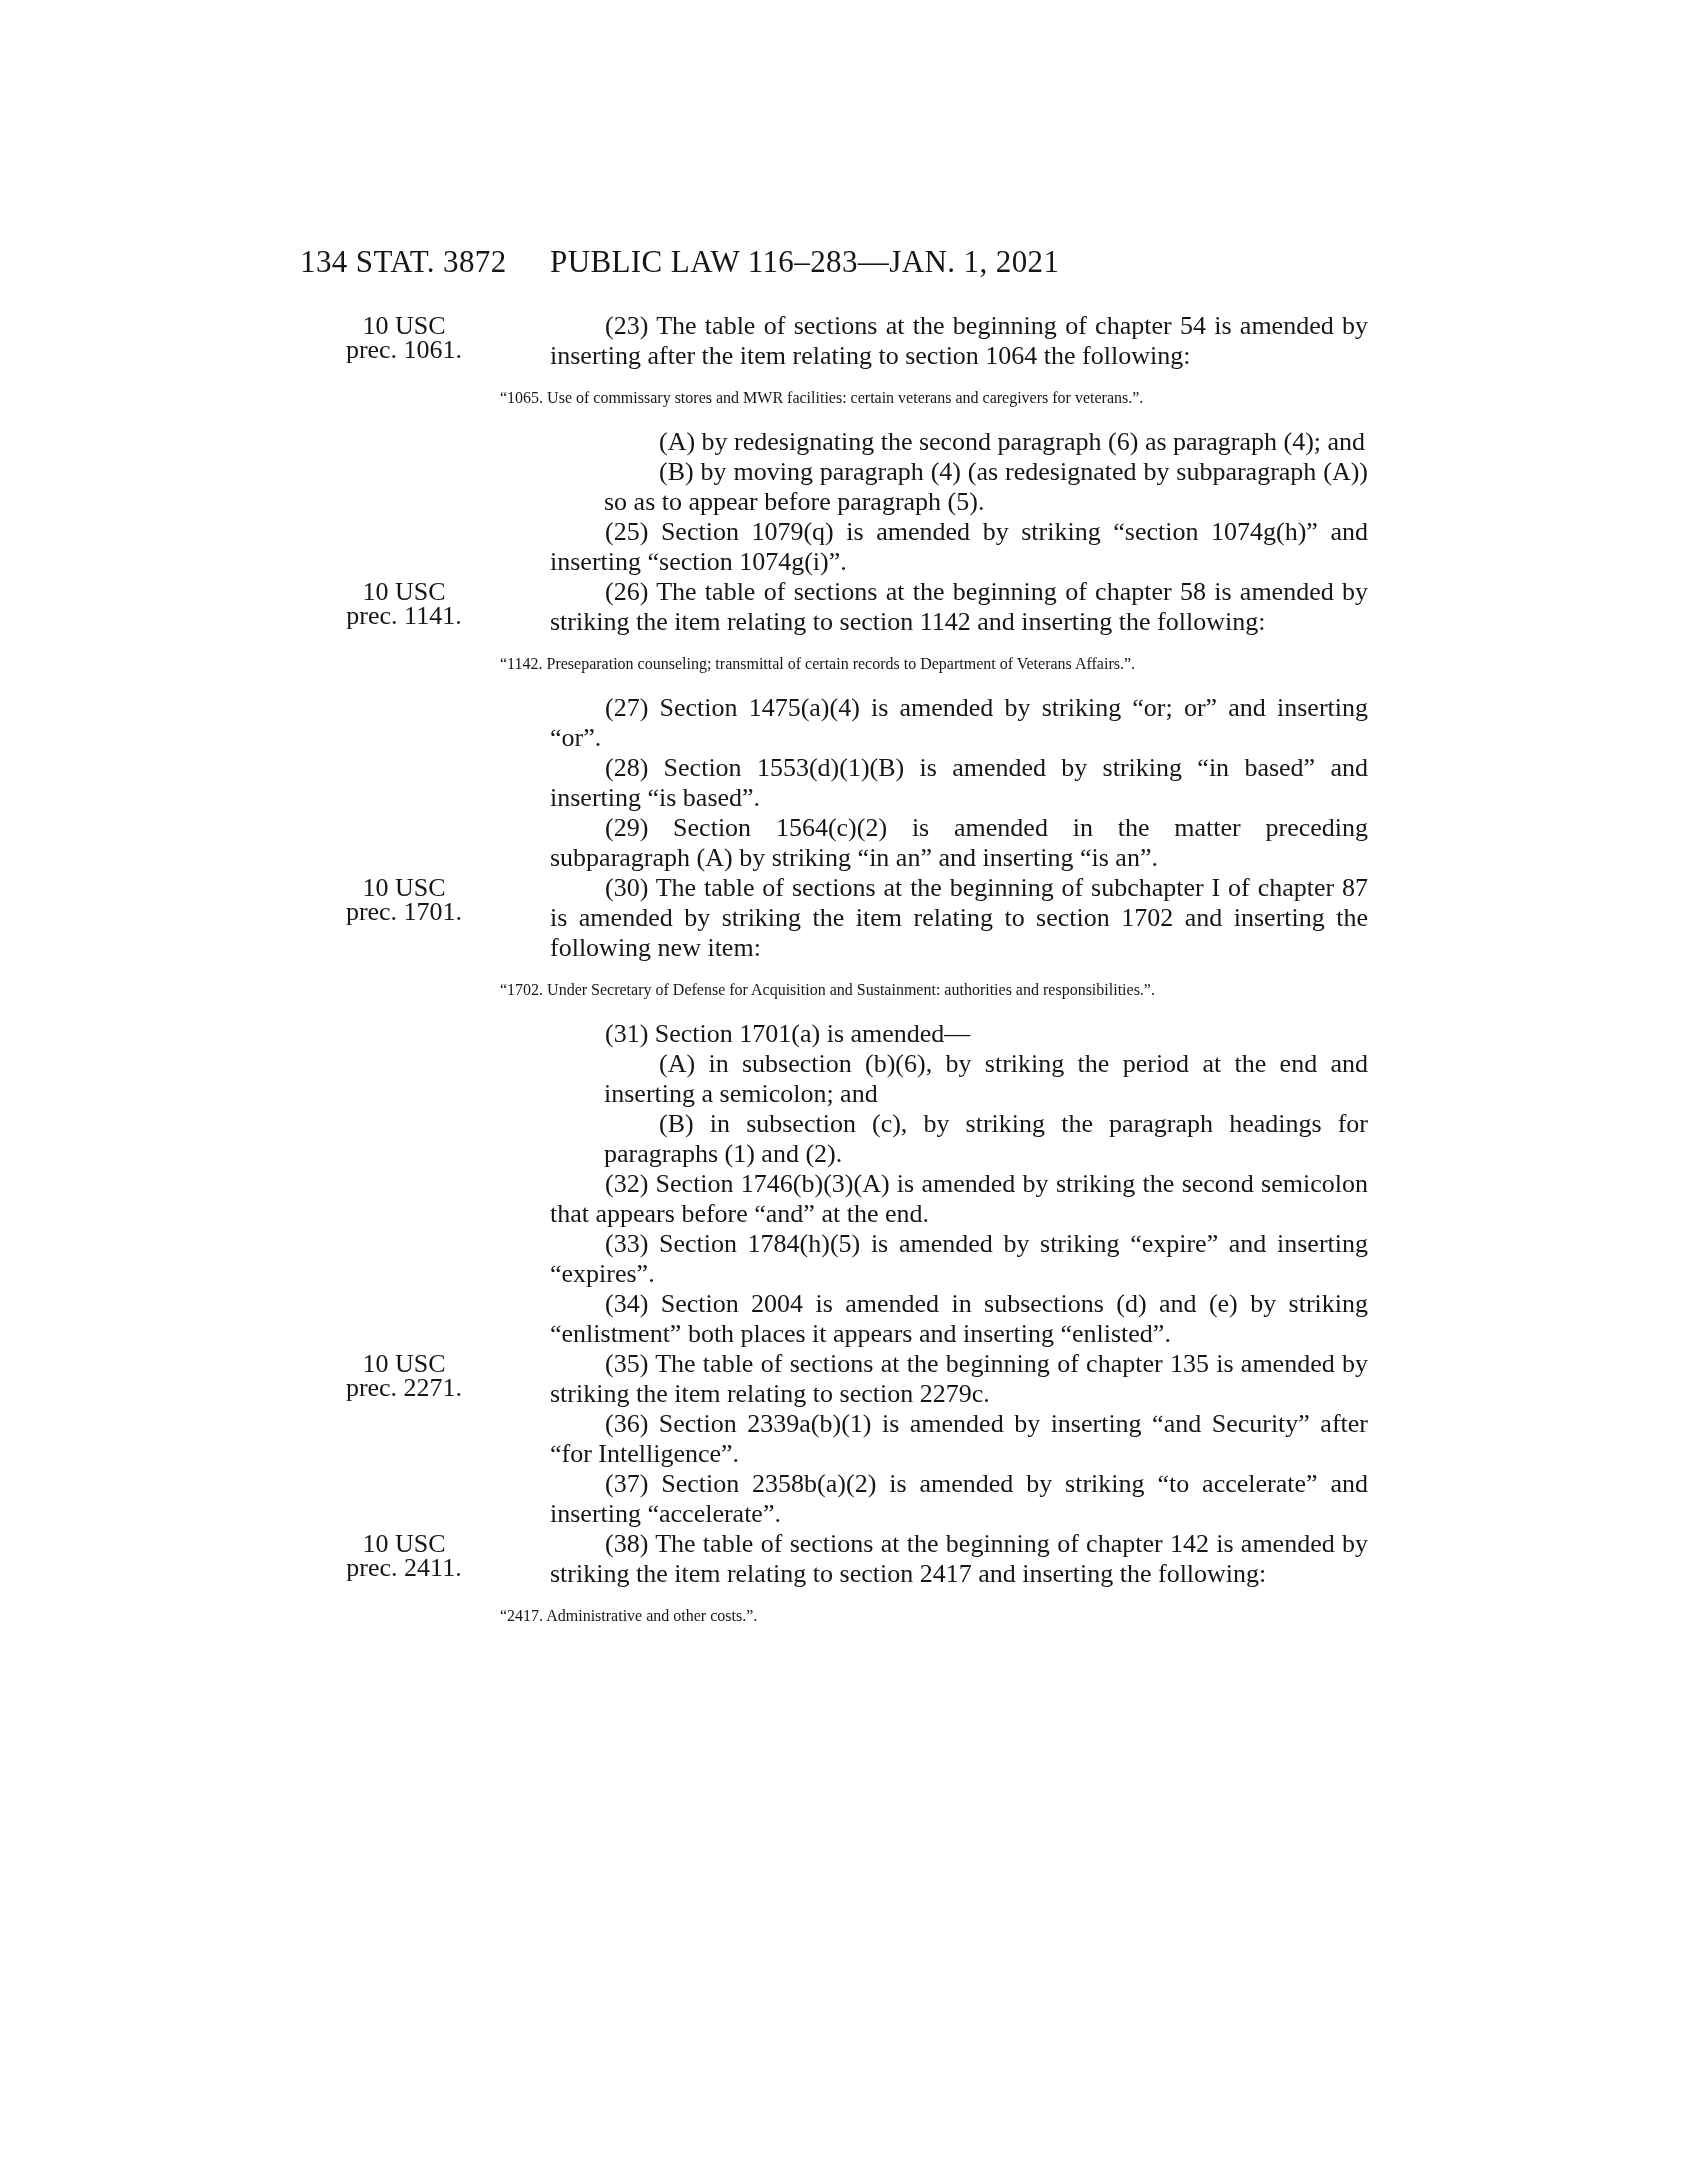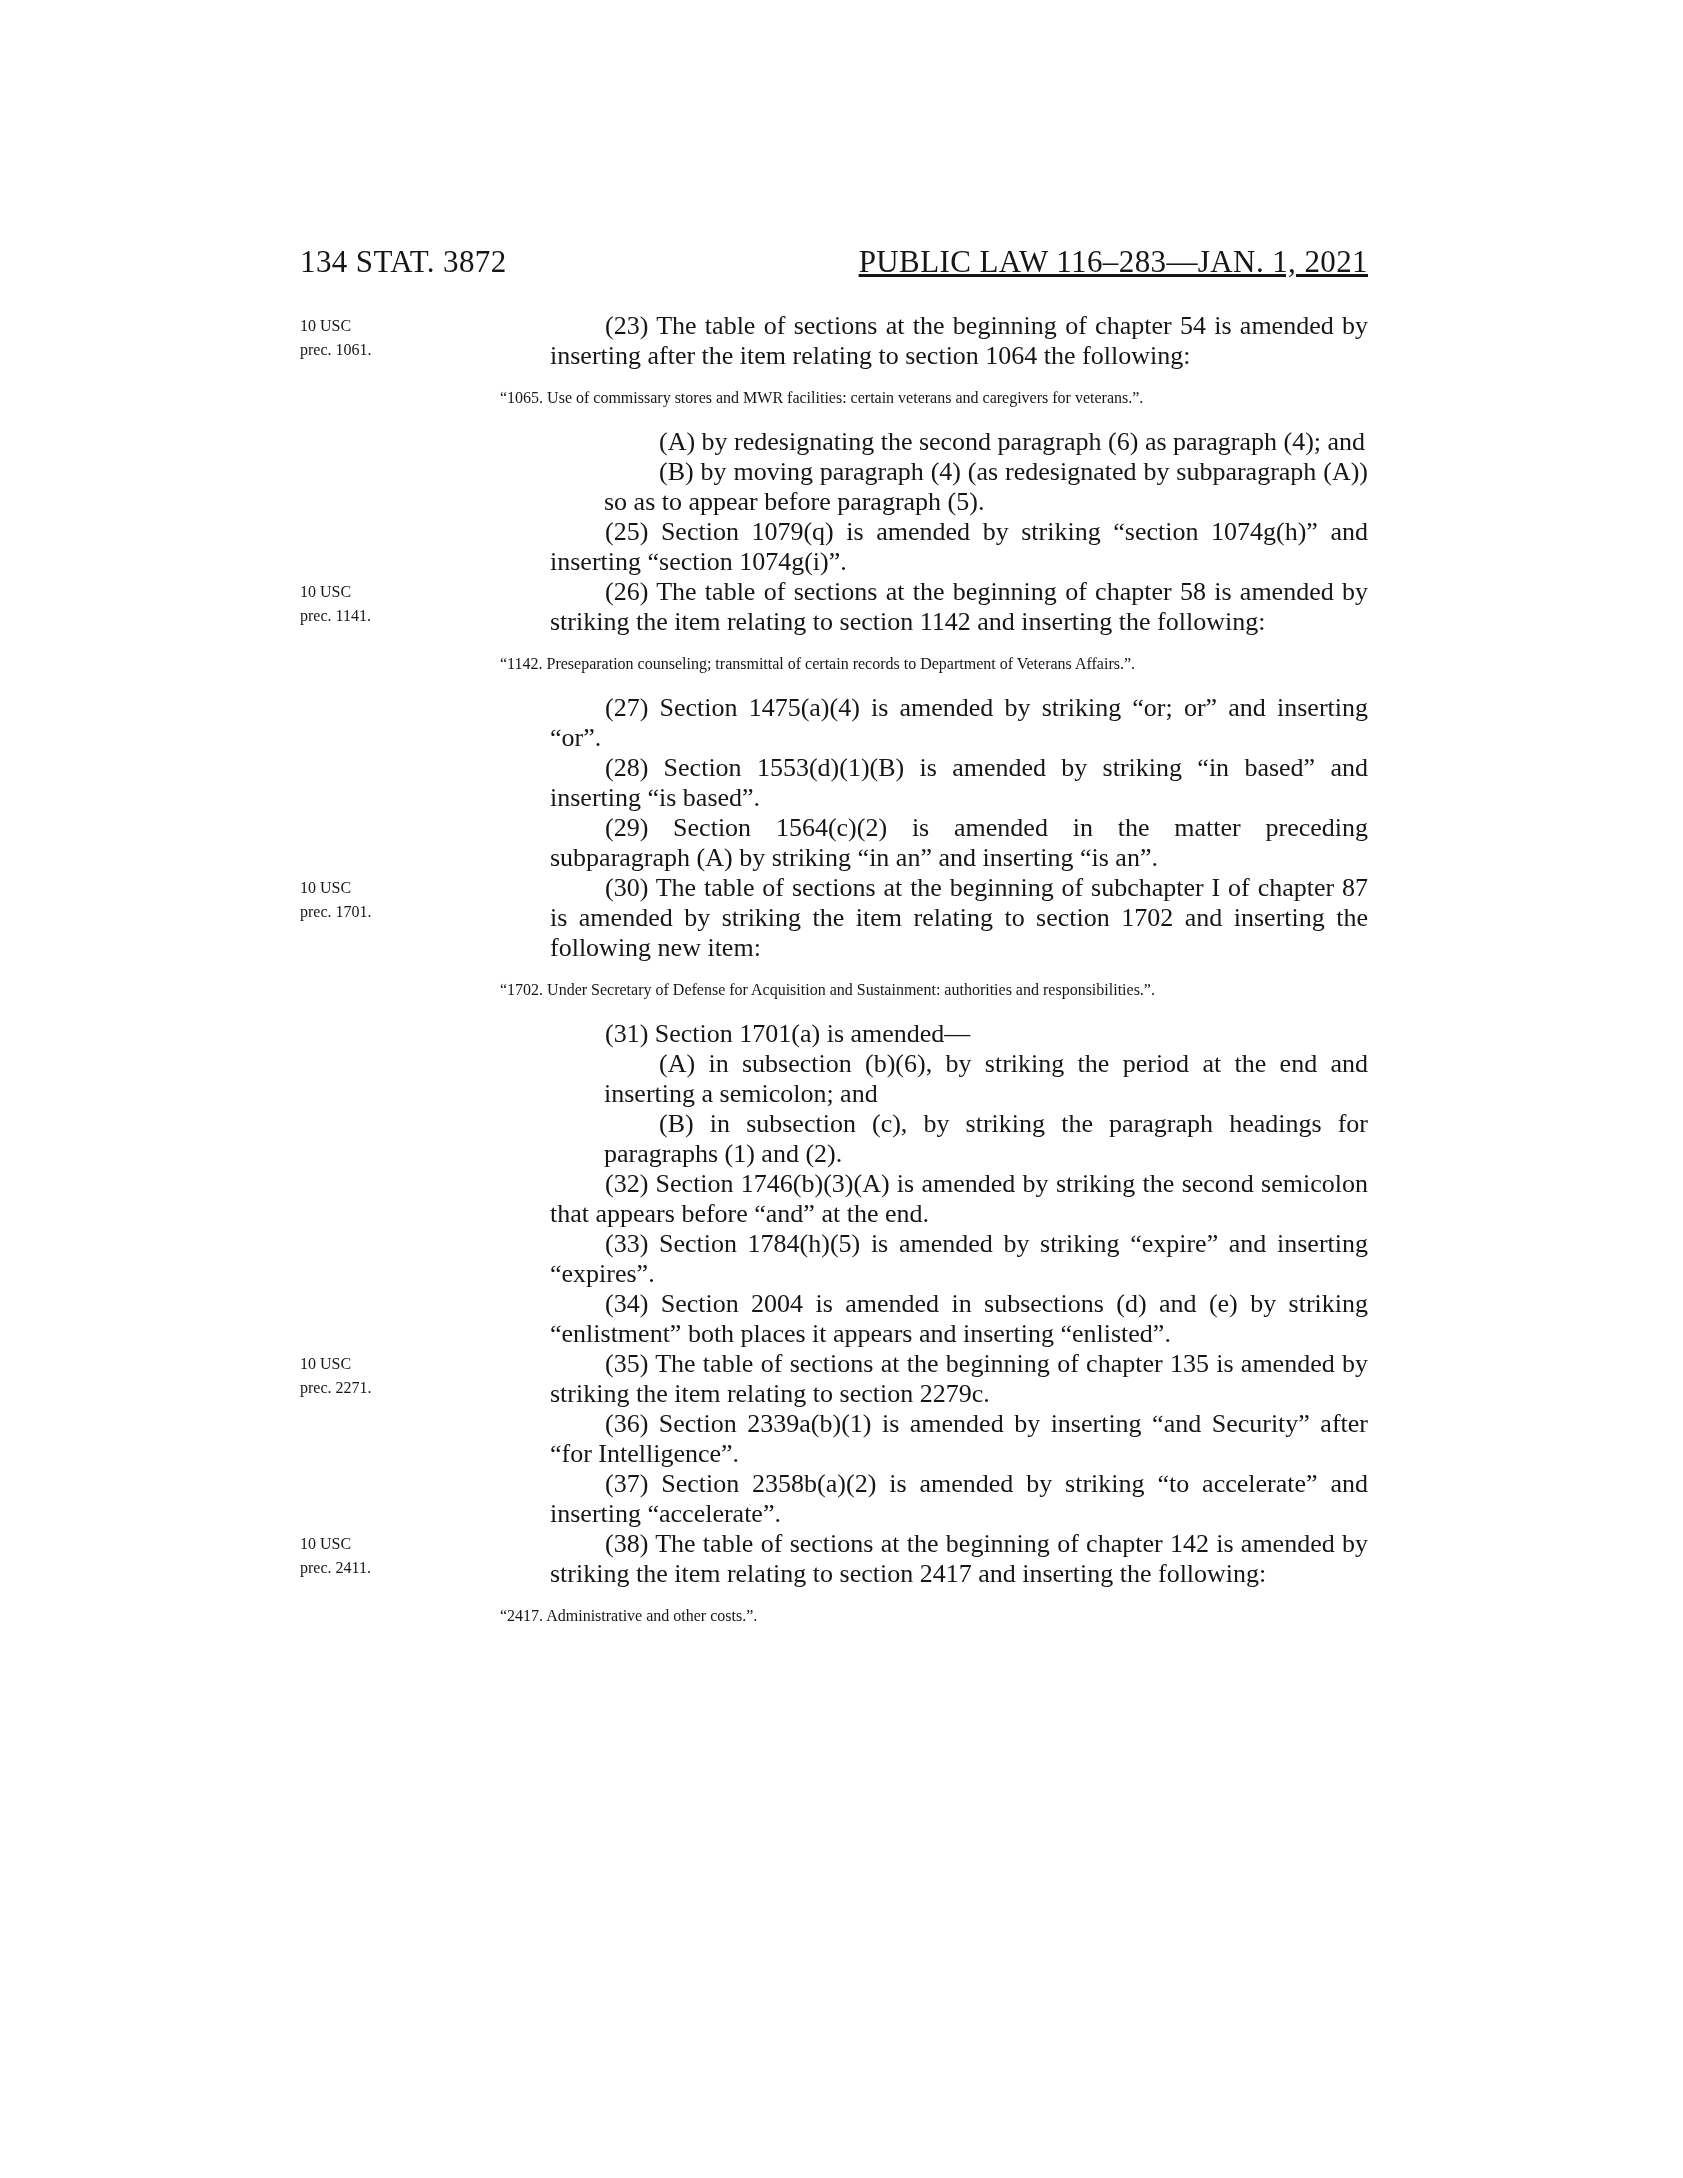--- a/index.html
+++ b/index.html
@@ -20,21 +20,21 @@
   .page-header {
     position: absolute;
     top: 244px;
     left: 300px;
     width: 1068px;
     height: 42px;
     font-size: 31px;
     letter-spacing: 0.4px;
   }
   .stat-number { position: absolute; left: 0; top: 0; white-space: nowrap; }
-  .law-title   { position: absolute; left: 250px; top: 0; width: 818px; text-align: right; white-space: nowrap; text-decoration: underline; }
+  .law-title   { position: absolute; left: 250px; top: 0; width: 818px; text-align: left; white-space: nowrap; }
 
   .body-col {
     position: absolute;
     top: 311px;
     left: 550px;
     width: 818px;
   }
 
   .para {
     margin: 0;
@@ -58,23 +58,23 @@
     padding-left: 126px;
     text-indent: -126px;
   }
 
   .with-note { position: relative; }
   .margin-note {
     position: absolute;
     left: -250px;
     top: 3px;
     width: 208px;
-    font-size: 16px;
+    font-size: 26px;
     line-height: 24px;
-    text-align: left;
+    text-align: center;
     text-indent: 0;
   }
   .note-line { display: block; }
 </style>
 </head>
 <body>
 
 <div class="page">
 
   <div class="page-header">

